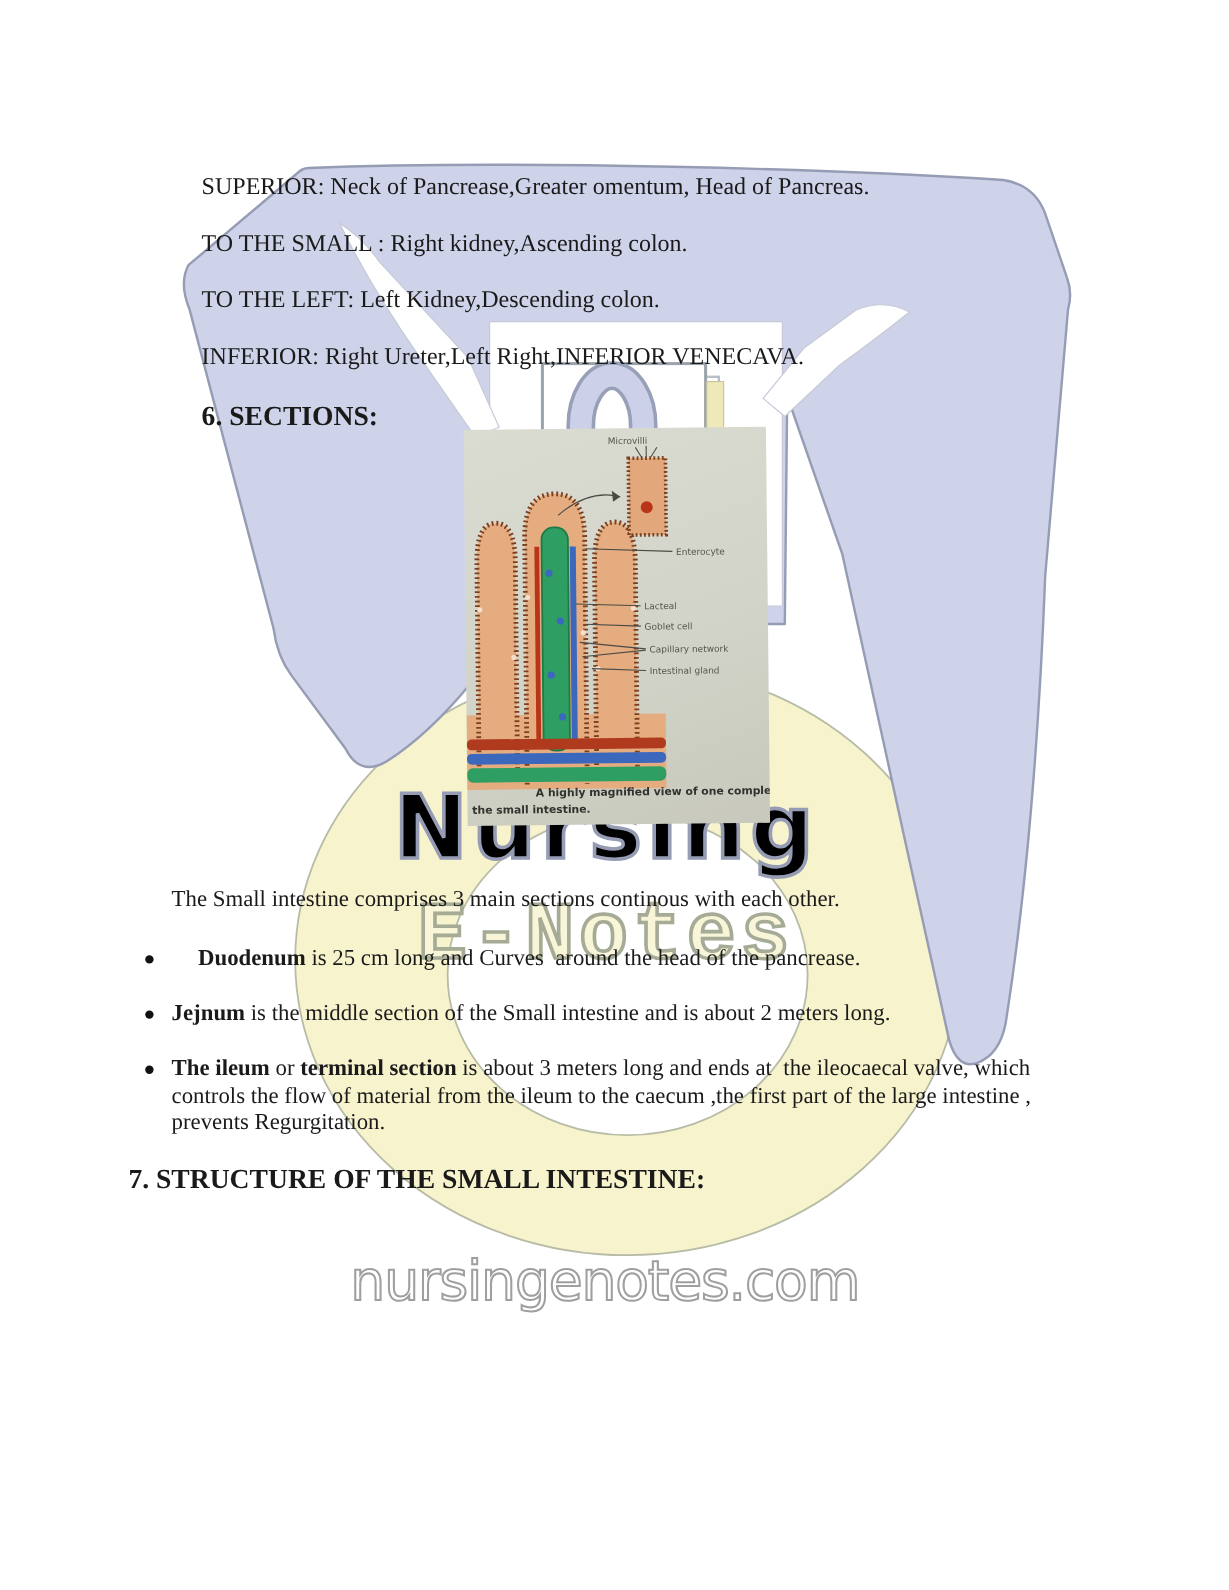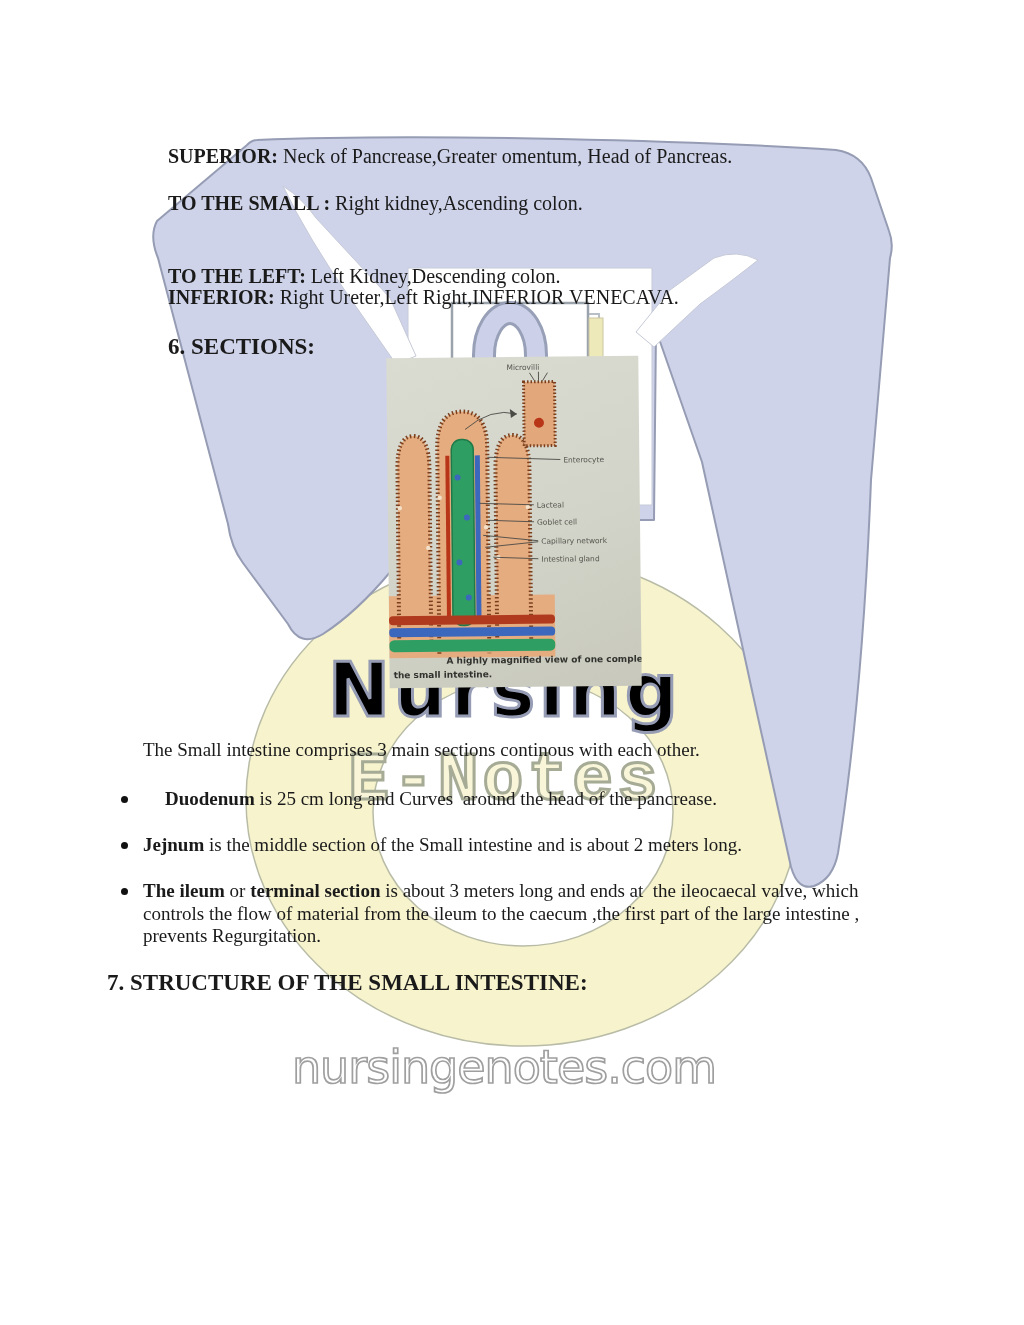--- a/index.html
+++ b/index.html
@@ -18,21 +18,21 @@
   #brand-top{top:648px;font-size:74px;color:#000000;-webkit-text-stroke:3px #959cb4;}
   #brand-bottom{top:742px;font-size:68px;color:#f9f5d8;font-family:Liberation Mono, monospace;-webkit-text-stroke:3px #a6ab96;}
   
   #figure{
     position:absolute;left:388px;top:357px;width:252px;height:330px;z-index:2;
     background:linear-gradient(160deg,#dadbd1 0%, #d3d4c9 55%, #c8c9bc 100%);
     transform:rotate(-0.6deg);
   }
   
   .bodytext{position:absolute;z-index:3;font-size:20px;white-space:pre;}
-  .bodytext b{font-weight:bold;text-align:center;}
+  .bodytext b{font-weight:normal;text-align:center;}
   .h-num{position:absolute;z-index:3;font-weight:bold;font-size:23px;white-space:pre;}
   .para{position:absolute;z-index:3;font-size:19px;line-height:22.5px;white-space:pre-wrap;}
   .bullet-dot{
     position:absolute;z-index:3;width:7px;height:7px;border-radius:50%;background:#111;
   }
   
   #site-wm{
     position:absolute;left:204px;top:1040px;width:600px;text-align:center;z-index:2;
     font-family:"DejaVu Sans", sans-serif;font-size:46px;letter-spacing:-1px;
     color:transparent;-webkit-text-stroke:1.7px #8f8f8f;opacity:.85;z-index:4;
@@ -144,21 +144,21 @@
 
     <text class="figcap" x="57" y="306">A highly magnified view of one complete villus in</text>
     <text class="figcap" x="4" y="320">the small intestine.</text>
   </svg>
 </div>
 
 <div class="bodytext" style="left:168px;top:145px;"><b>SUPERIOR:</b><span> Neck of Pancrease,Greater omentum, Head of Pancreas.</span></div>
 
 <div class="bodytext" style="left:168px;top:192px;"><b>TO THE SMALL :</b><span> Right kidney,Ascending colon.</span></div>
 
-<div class="bodytext" style="left:168px;top:239px;margin-top:26px;"><b>TO THE LEFT:</b><span> Left Kidney,Descending colon.</span></div>
+<div class="bodytext" style="left:168px;top:239px;"><b>TO THE LEFT:</b><span> Left Kidney,Descending colon.</span></div>
 
 <div class="bodytext" style="left:168px;top:286px;"><b>INFERIOR:</b><span> Right Ureter,Left Right,INFERIOR VENECAVA.</span></div>
 
 <div class="h-num" style="left:168px;top:334px;">6. SECTIONS:</div>
 
 <div class="para" style="left:143px;top:739px;text-align:right;">The Small intestine comprises 3 main sections continous with each other.</div>
 
 <span class="bullet-dot" style="left:121px;top:796px;"></span>
 <div class="para" style="left:143px;top:788px;margin-left:22px;"><b>Duodenum</b><span> is 25 cm long and Curves  around the head of the pancrease.</span></div>
 

